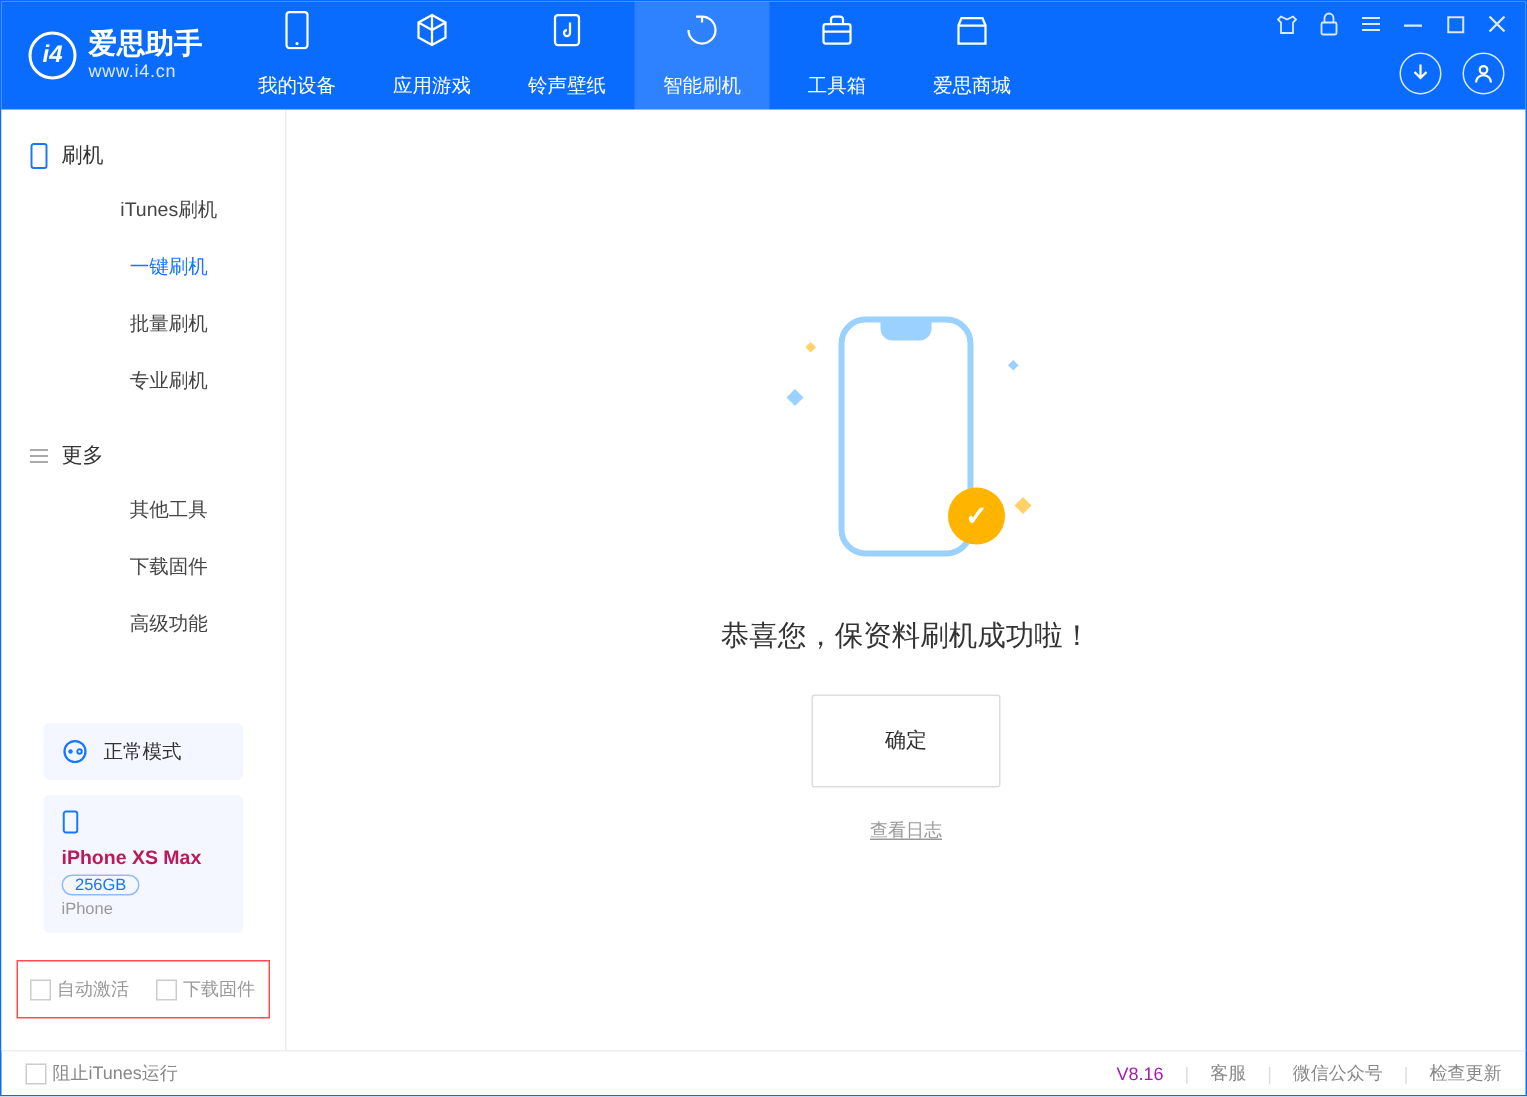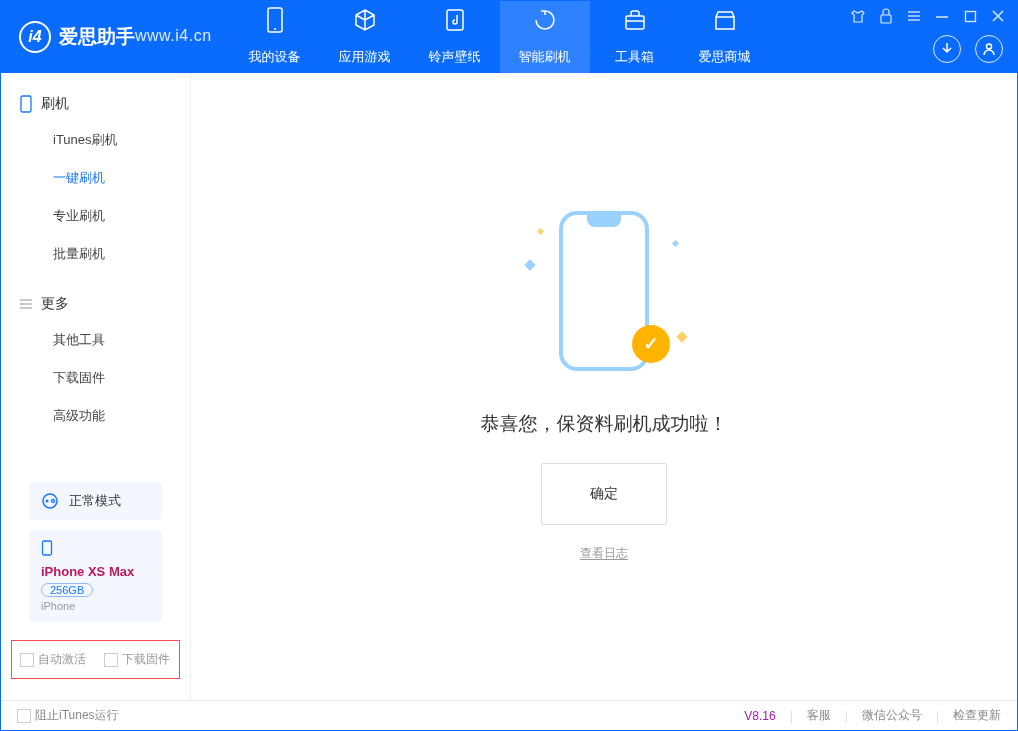--- a/index.html
+++ b/index.html
@@ -1,34 +1,34 @@
 <!DOCTYPE html>
 <html><head>
 <meta charset="utf-8">
 <style>
 * { margin: 0; padding: 0; box-sizing: border-box; font-family: "Microsoft YaHei", "PingFang SC", sans-serif; }
 body { background: #fff; }
 .window { width: 1018px; height: 731px; border: 1px solid #0a6cff; display: flex; flex-direction: column; position: relative; }
 .header { height: 72px; background: linear-gradient(180deg, #0a6cff 0%, #0a6cff 100%); display: flex; align-items: stretch; color: #fff; position: relative; }
 .logo-block { display: flex; align-items: center; padding: 0 18px; gap: 8px; }
 .logo-circle { width: 32px; height: 32px; border-radius: 50%; border: 2.5px solid #fff; display: flex; align-items: center; justify-content: center; font-weight: bold; font-style: italic; font-size: 16px; }
-.logo-text { display: flex; line-height: 1.1; justify-content: space-between; }
+.logo-text { display: flex; flex-direction: column; line-height: 1.1; justify-content: space-between; }
 .logo-title { font-size: 19px; font-weight: bold; }
-.logo-sub { font-size: 16px; opacity: 0.85; letter-spacing: 0.5px; }
+.logo-sub { font-size: 12px; opacity: 0.85; letter-spacing: 0.5px; }
 .navtabs { display: flex; align-items: stretch; }
 .navtab { width: 90px; display: flex; flex-direction: column; align-items: center; justify-content: center; gap: 16px; cursor: pointer; font-size: 13px; }
 .navtab.active { background: rgba(255,255,255,0.15); }
 .navtab .tab-icon { width: 24px; height: 24px; display: flex; align-items: center; justify-content: center; }
 .header-right { position: absolute; right: 10px; top: 6px; display: flex; gap: 10px; align-items: center; }
 .titlebar-btn { width: 18px; height: 18px; display: flex; align-items: center; justify-content: center; cursor: pointer; opacity: 0.85; }
 .header-right-lower { position: absolute; right: 14px; bottom: 10px; display: flex; gap: 14px; }
 .circle-btn { width: 28px; height: 28px; border: 1.5px solid rgba(255,255,255,0.85); border-radius: 50%; display: flex; align-items: center; justify-content: center; cursor: pointer; }
 .body { flex: 1; display: flex; min-height: 0; }
 .sidebar { width: 190px; border-right: 1px solid #eee; display: flex; flex-direction: column; background: #fff; }
-.side-tree { padding: 14px 0; flex: 1; overflow-y: auto; }
+.side-tree { padding: 14px 0; flex: 1; overflow-y: auto; text-align: center; }
 .side-group { display: flex; align-items: center; gap: 8px; padding: 8px 18px; color: #333; font-size: 14px; font-weight: 500; }
 .side-item { padding: 10px 18px 10px 52px; font-size: 13px; color: #444; cursor: pointer; }
 .side-item.active { color: #1677ff; }
 .side-device-block { padding: 10px 28px; }
 .mode-box { background: #f4f7ff; border-radius: 4px; padding: 10px 12px; display: flex; align-items: center; gap: 10px; margin-bottom: 10px; font-size: 13px; color: #333; }
 .dev-box { background: #f4f7ff; border-radius: 4px; padding: 10px 12px; font-size: 13px; color: #333; }
 .dev-name { font-weight: bold; color: #be185d; display: flex; align-items: flex-start; gap: 8px; flex-direction: column; }
 .pill { display: inline-block; border: 1px solid #8fbaff; color: #1677ff; border-radius: 10px; padding: 0 8px; font-size: 11px; margin-top: 4px; }
 .dev-sub { color: #999; font-size: 11px; margin-top: 3px; }
 .side-bottom { border: 1.5px solid #ff4d4f; margin: 8px 10px 21px 10px; padding: 10px 8px; display: flex; gap: 18px; align-items: center; font-size: 12px; color: #999; }
@@ -175,22 +175,22 @@
         <div class="side-group">
           <span>
               <svg width="14" height="18" viewBox="0 0 14 18">
                 <rect x="2" y="1" width="10" height="16" rx="1.5" fill="none" stroke="#1677ff" stroke-width="1.3"></rect>
               </svg>
             </span>
           <span>刷机</span>
         </div>
         <div class="side-item">iTunes刷机</div>
         <div class="side-item active">一键刷机</div>
+        <div class="side-item">批量刷机</div>
         <div class="side-item">专业刷机</div>
-        <div class="side-item">批量刷机</div>
 
         <div class="side-group" style="margin-top:14px;">
           <span>
               <svg width="14" height="14" viewBox="0 0 14 14">
                 <line x1="1" y1="3" x2="13" y2="3" stroke="#aaa" stroke-width="1.3"></line>
                 <line x1="1" y1="7" x2="13" y2="7" stroke="#aaa" stroke-width="1.3"></line>
                 <line x1="1" y1="11" x2="13" y2="11" stroke="#aaa" stroke-width="1.3"></line>
               </svg>
             </span>
           <span>更多</span>

